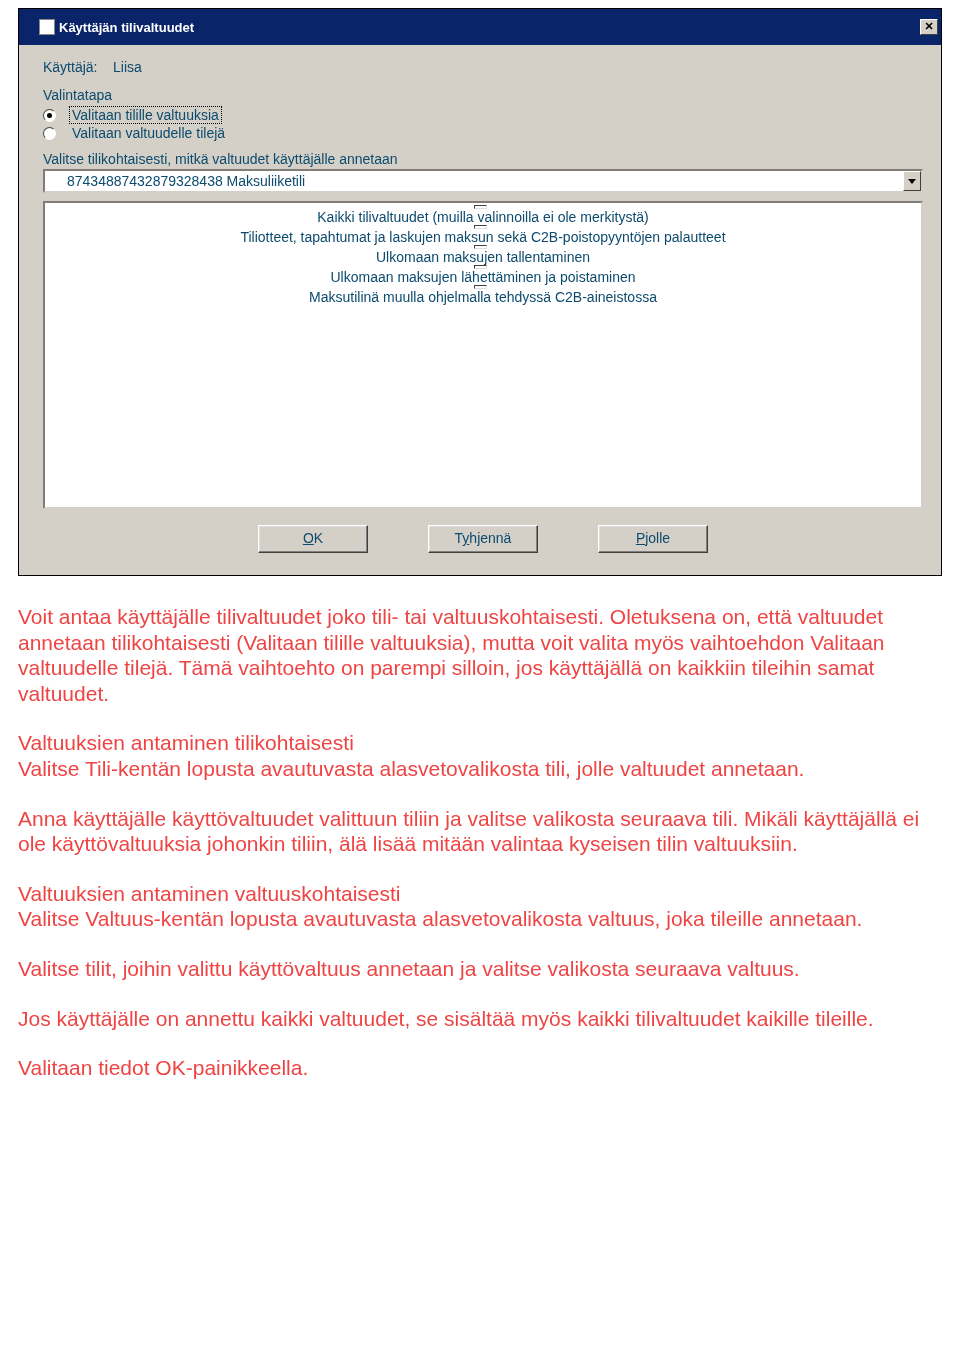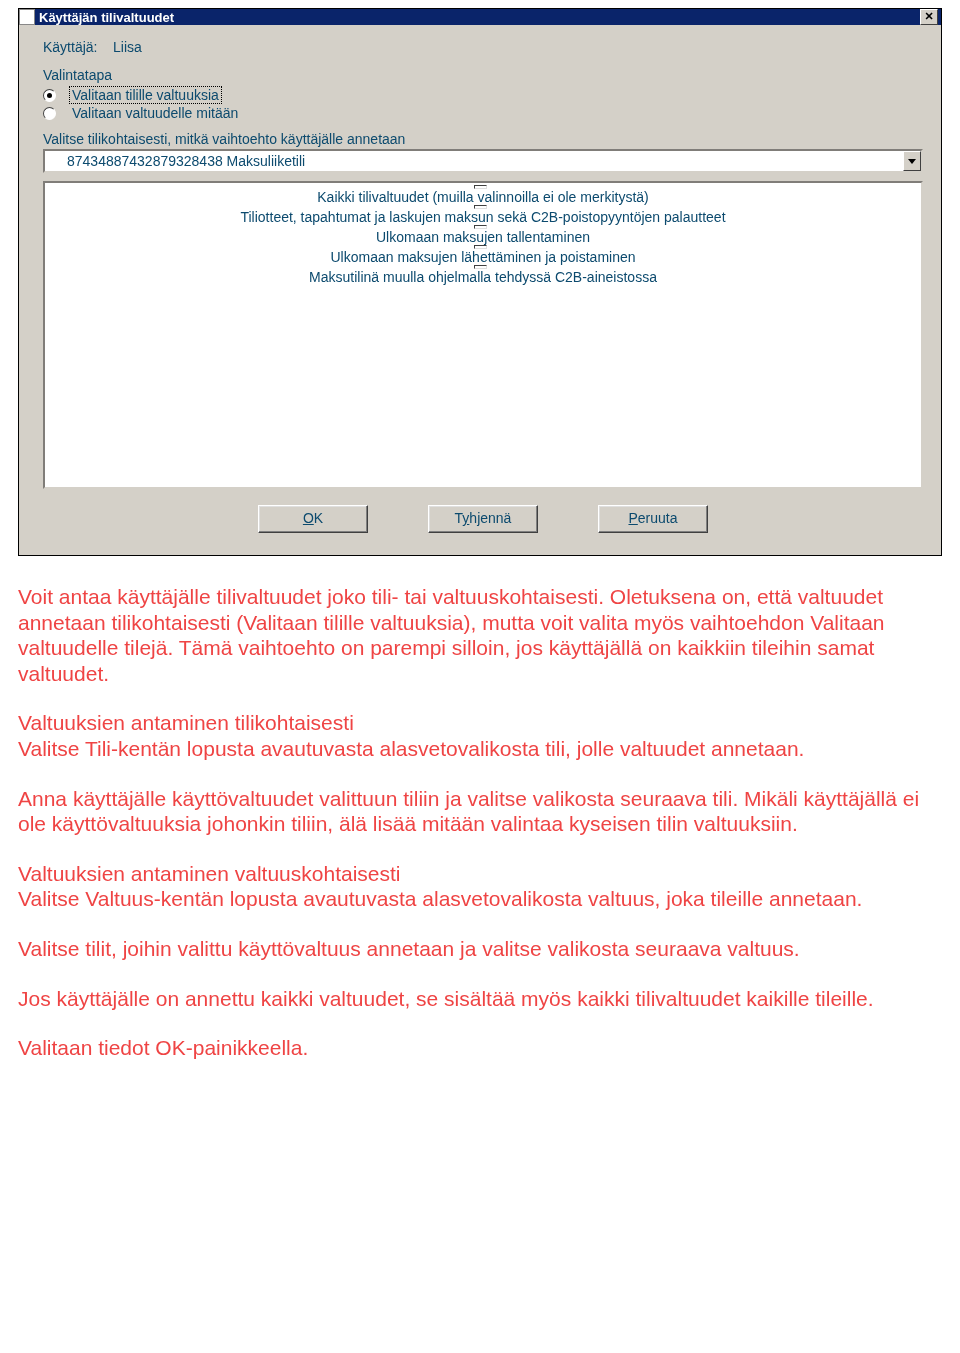--- a/index.html
+++ b/index.html
@@ -12,24 +12,24 @@
   }
   .dialog {
     width: 924px;
     margin: 8px 18px 0 18px;
     border: 1px solid #000;
     background: #d4d0c8;
   }
   .titlebar {
     background: #0a246a;
     color: #fff;
-    height: 16px;
-    display: flex;
-    align-items: center;
-    padding: 0 3px 0 0;
+    height: 36px;
+    display: flex;
+    align-items: center;
+    padding: 0 3px 0 20px;
     font-size: 13px;
   }
   .titlebar-icon {
     width: 16px;
     height: 16px;
     background: #fff;
     margin-right: 4px;
     border: 1px solid #888;
   }
   .titlebar-text {
@@ -184,24 +184,24 @@
     </div>
 
     <div class="group-label">Valintatapa</div>
 
     <div class="radio-row">
       <div class="radio checked"></div>
       <span class="radio-label focused">Valitaan tilille valtuuksia</span>
     </div>
     <div class="radio-row">
       <div class="radio"></div>
-      <span class="radio-label">Valitaan valtuudelle mitään</span>
-    </div>
-
-    <div class="instr">Valitse tilikohtaisesti, mitkä vaihtoehto käyttäjälle annetaan</div>
+      <span class="radio-label">Valitaan valtuudelle tilejä</span>
+    </div>
+
+    <div class="instr">Valitse tilikohtaisesti, mitkä valtuudet käyttäjälle annetaan</div>
 
     <div class="dropdown">
       <div class="dropdown-value">87434887432879328438  Maksuliiketili</div>
       <div class="dropdown-btn">
         <svg width="8" height="5" viewBox="0 0 8 5">
             <path d="M0 0 L8 0 L4 5 Z" fill="#000"></path>
           </svg>
       </div>
     </div>
 
@@ -224,21 +224,21 @@
       </div>
       <div class="check-row">
         <div class="checkbox"></div>
         <span>Maksutilinä muulla ohjelmalla tehdyssä C2B-aineistossa</span>
       </div>
     </div>
 
     <div class="button-row">
       <div class="btn"><span></span><span class="underline">O</span><span>K</span></div>
       <div class="btn"><span>T</span><span class="underline">y</span><span>hjennä</span></div>
-      <div class="btn"><span></span><span class="underline">P</span><span>eruuta</span></div>
+      <div class="btn"><span></span><span class="underline">P</span><span>jolle</span></div>
     </div>
 
   </div>
 </div>
 
 <div class="doc">
   <p>Voit antaa käyttäjälle tilivaltuudet joko tili- tai valtuuskohtaisesti. Oletuksena on, että valtuudet annetaan tilikohtaisesti (Valitaan tilille valtuuksia), mutta voit valita myös vaihtoehdon Valitaan valtuudelle tilejä. Tämä vaihtoehto on parempi silloin, jos käyttäjällä on kaikkiin tileihin samat valtuudet.</p>
   <p>
     <span>Valtuuksien antaminen tilikohtaisesti</span><br>
     <span>Valitse Tili-kentän lopusta avautuvasta alasvetovalikosta tili, jolle valtuudet annetaan.</span>

